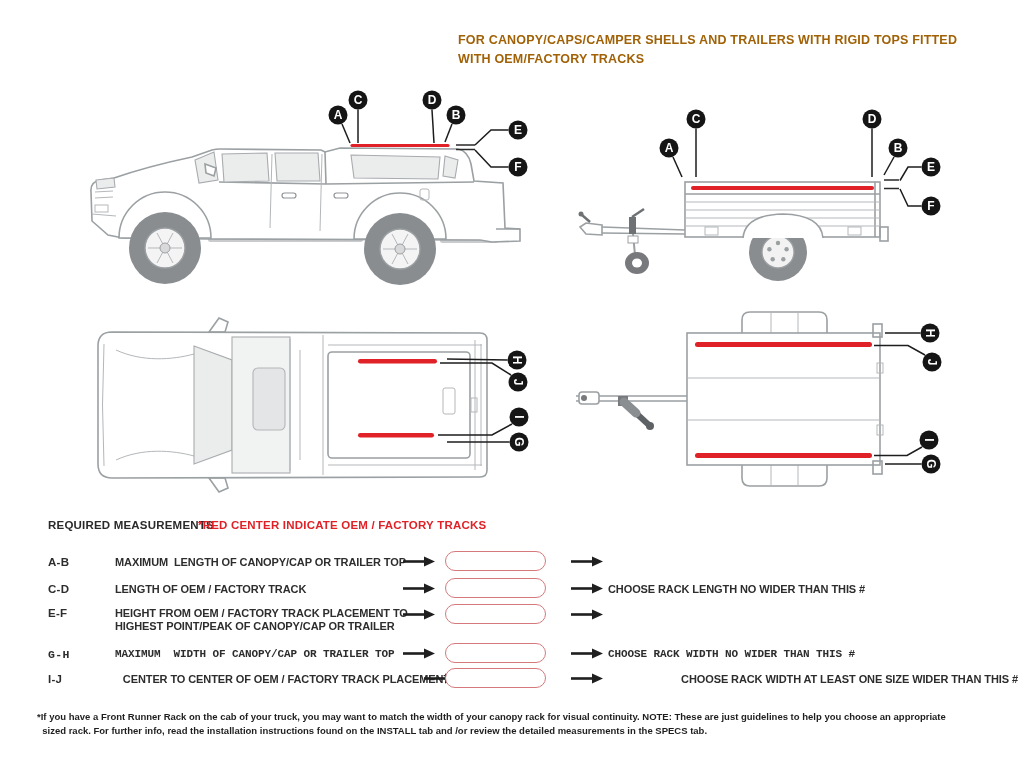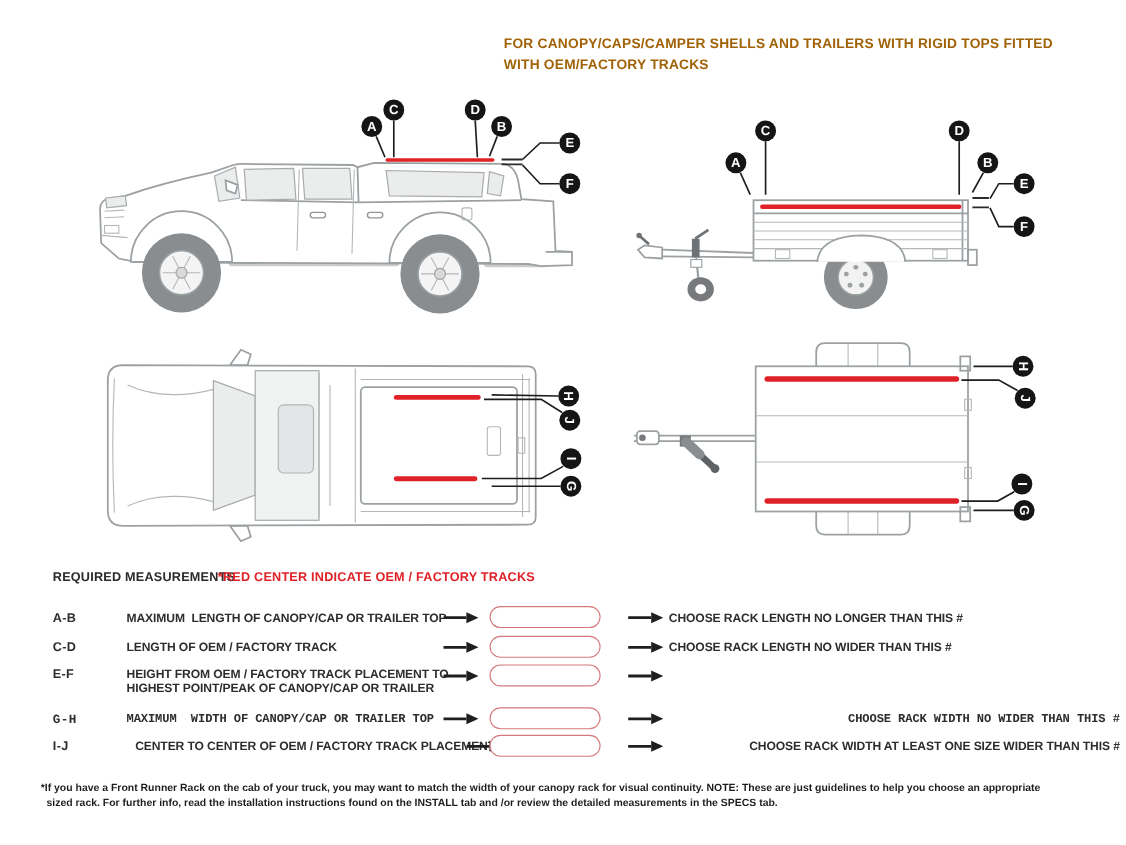--- a/index.html
+++ b/index.html
@@ -268,21 +268,20 @@
     <div class="desc" style="top:5px;">MAXIMUM  LENGTH OF CANOPY/CAP OR TRAILER TOP</div>
     <svg class="arrow a1" width="32" height="11" viewBox="0 0 32 11">
         <line x1="0" y1="5.5" x2="21" y2="5.5" stroke="#1f1f1f" stroke-width="2.6"></line>
         <polygon points="21,0.5 32,5.5 21,10.5" fill="#1f1f1f"></polygon>
       </svg>
     <div class="pill"></div>
     <svg class="arrow a2" width="32" height="11" viewBox="0 0 32 11">
         <line x1="0" y1="5.5" x2="21" y2="5.5" stroke="#1f1f1f" stroke-width="2.6"></line>
         <polygon points="21,0.5 32,5.5 21,10.5" fill="#1f1f1f"></polygon>
       </svg>
-    <div class="result" style="top:5px;">CHOOSE RACK LENGTH NO LONGER THAN THIS #</div>
   </div>
 
   <div class="abs row" style="top:578px;">
     <div class="code" style="top:5px;">C-D</div>
     <div class="desc" style="top:5px;">LENGTH OF OEM / FACTORY TRACK</div>
     <svg class="arrow a1" width="32" height="11" viewBox="0 0 32 11">
         <line x1="0" y1="5.5" x2="21" y2="5.5" stroke="#1f1f1f" stroke-width="2.6"></line>
         <polygon points="21,0.5 32,5.5 21,10.5" fill="#1f1f1f"></polygon>
       </svg>
     <div class="pill"></div>
@@ -313,21 +312,21 @@
     <div class="desc" style="top:5px;">MAXIMUM  WIDTH OF CANOPY/CAP OR TRAILER TOP</div>
     <svg class="arrow a1" width="32" height="11" viewBox="0 0 32 11">
         <line x1="0" y1="5.5" x2="21" y2="5.5" stroke="#1f1f1f" stroke-width="2.6"></line>
         <polygon points="21,0.5 32,5.5 21,10.5" fill="#1f1f1f"></polygon>
       </svg>
     <div class="pill"></div>
     <svg class="arrow a2" width="32" height="11" viewBox="0 0 32 11">
         <line x1="0" y1="5.5" x2="21" y2="5.5" stroke="#1f1f1f" stroke-width="2.6"></line>
         <polygon points="21,0.5 32,5.5 21,10.5" fill="#1f1f1f"></polygon>
       </svg>
-    <div class="result" style="top:5px;text-align:right;">CHOOSE RACK WIDTH NO WIDER THAN THIS #</div>
+    <div class="result" style="top:5px;">CHOOSE RACK WIDTH NO WIDER THAN THIS #</div>
   </div>
 
   <div class="abs row" style="top:668px;text-align:right;">
     <div class="code" style="top:5px;">I-J</div>
     <div class="desc" style="top:5px;">CENTER TO CENTER OF OEM / FACTORY TRACK PLACEMENT</div>
     <svg class="arrow a1b" width="32" height="11" viewBox="0 0 32 11">
         <line x1="0" y1="5.5" x2="21" y2="5.5" stroke="#1f1f1f" stroke-width="2.6"></line>
         <polygon points="21,0.5 32,5.5 21,10.5" fill="#1f1f1f"></polygon>
       </svg>
     <div class="pill"></div>

